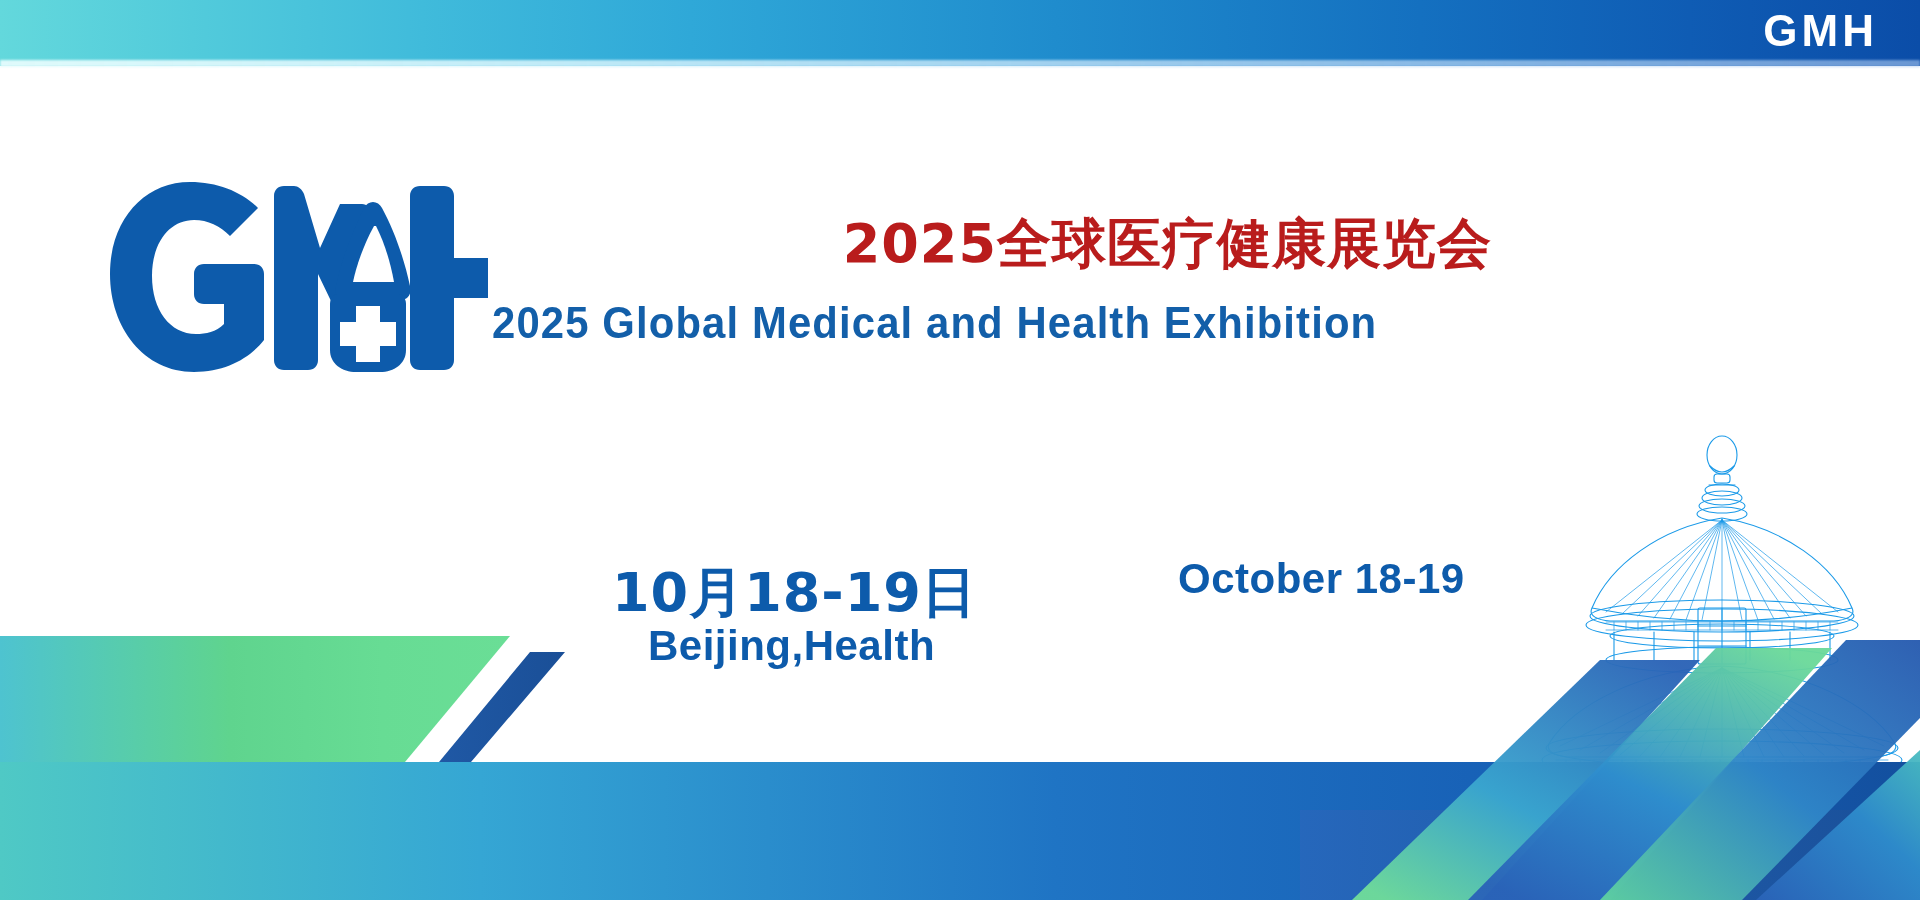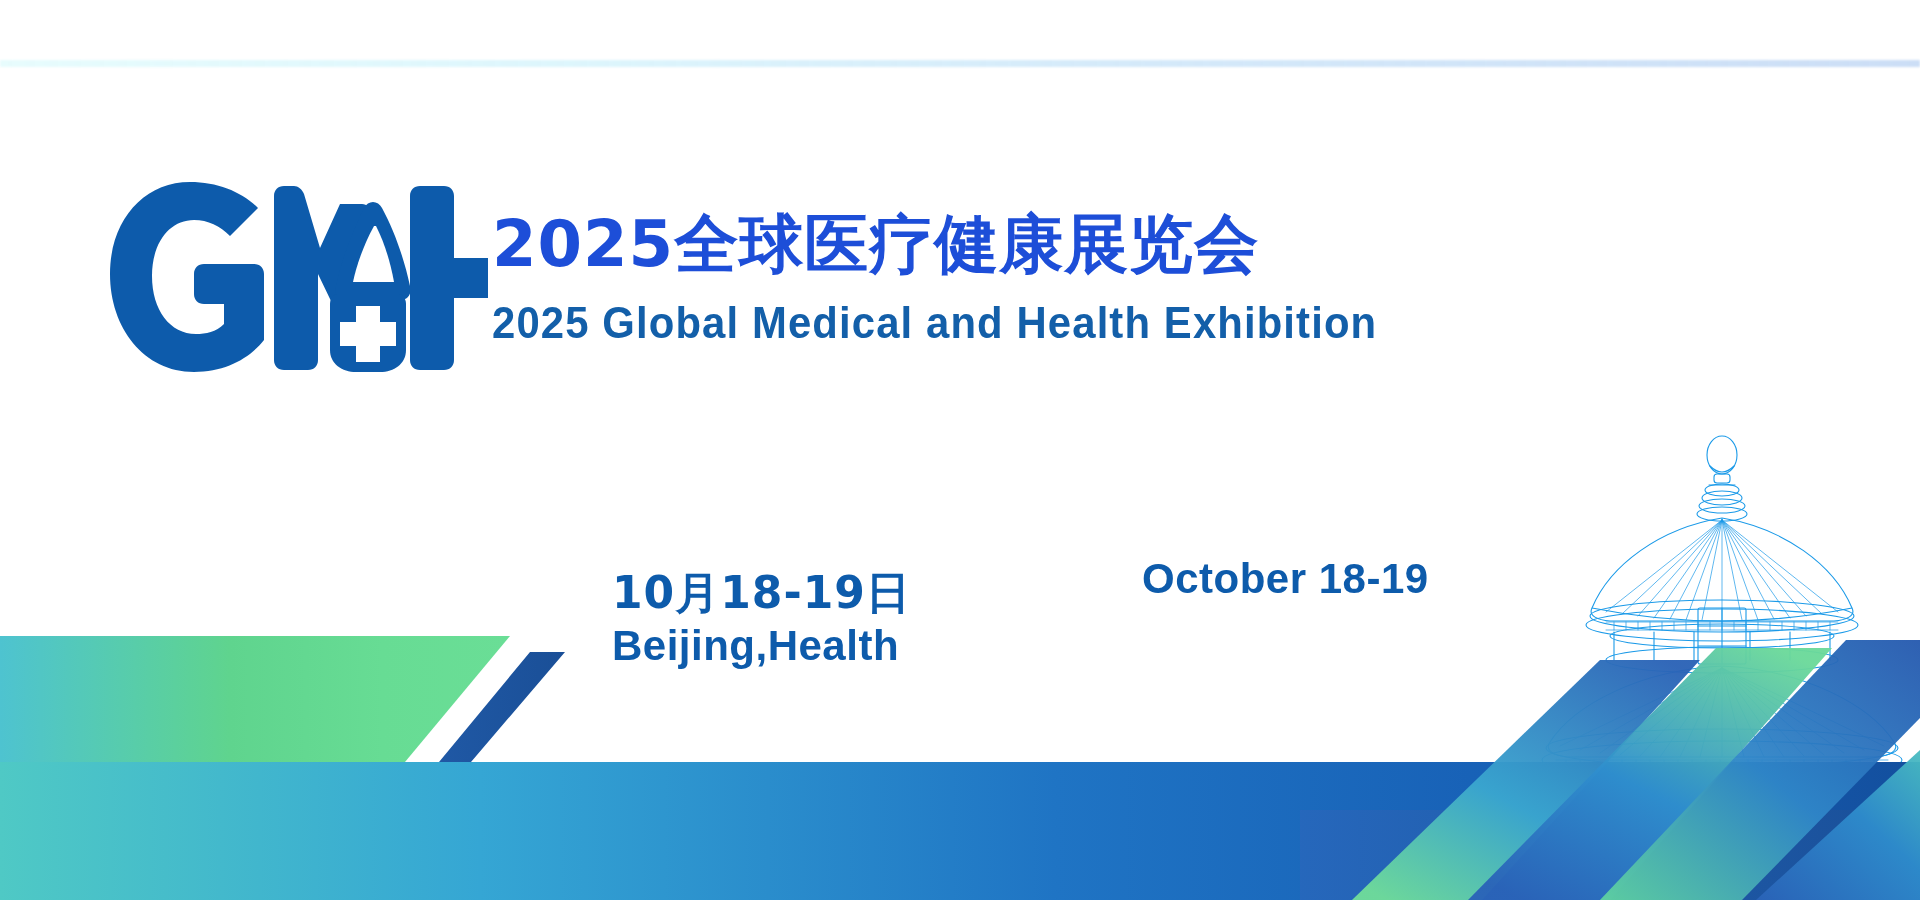--- a/index.html
+++ b/index.html
@@ -79,27 +79,28 @@
   }
 
   
   .title-block {
     position: absolute;
     left: 492px;
     top: 196px;
     width: 1000px;
   }
   .title-cn {
-    color: #1d4ed8;
-    font-size: 64px;
+    color: #b91c1c;
+    font-size: 54px;
     line-height: 96px;
     font-weight: 700;
     letter-spacing: 1px;
     font-family: "DejaVu Sans", "Liberation Sans", sans-serif;
     white-space: nowrap;
+    text-align: right;
   }
   .title-en {
     color: #135fa9;
     font-size: 45px;
     line-height: 54px;
     font-weight: 700;
     letter-spacing: 1.2px;
     margin-top: 4px;
     font-family: "Liberation Sans Narrow", "Liberation Sans", sans-serif;
     transform: scaleX(0.93);
@@ -116,46 +117,50 @@
     grid-template-columns: 530px auto;
     grid-template-rows: 86px auto;
     align-items: center;
   }
   .info-cell {
     color: #0d5bab;
     font-weight: 700;
     white-space: nowrap;
   }
   .info-cn {
-    font-size: 44px;
+    font-size: 54px;
     letter-spacing: 1px;
     font-family: "DejaVu Sans", "Liberation Sans", sans-serif;
     margin-top: 28px;
   }
   .info-en {
     font-size: 42px;
     letter-spacing: .5px;
     font-family: "Liberation Sans", "DejaVu Sans", sans-serif;
+    margin-left: 36px;
   }
 
   
   .decor {
     position: absolute;
     left: 0;
     bottom: 0;
     width: 1920px;
     height: 300px;
     pointer-events: none;
   }
 </style>
 </head>
 <body>
 
 <div id="banner">
 
+  <div class="top-bar">
+    <div class="top-bar-logo">GMH</div>
+  </div>
   <div class="top-bar-sheen"></div>
 
   <svg class="temple" viewBox="0 0 420 470">
     <g fill="none" stroke="#1b9ae8" stroke-width="1.1" stroke-linecap="round">
 
       <ellipse cx="212" cy="25" rx="15" ry="19"></ellipse>
       <path d="M200 36 q12 12 24 0"></path>
       <rect x="204" y="44" width="16" height="9" rx="3"></rect>
       <path d="M199 55 h26"></path>
       <ellipse cx="212" cy="60" rx="17" ry="6"></ellipse>

